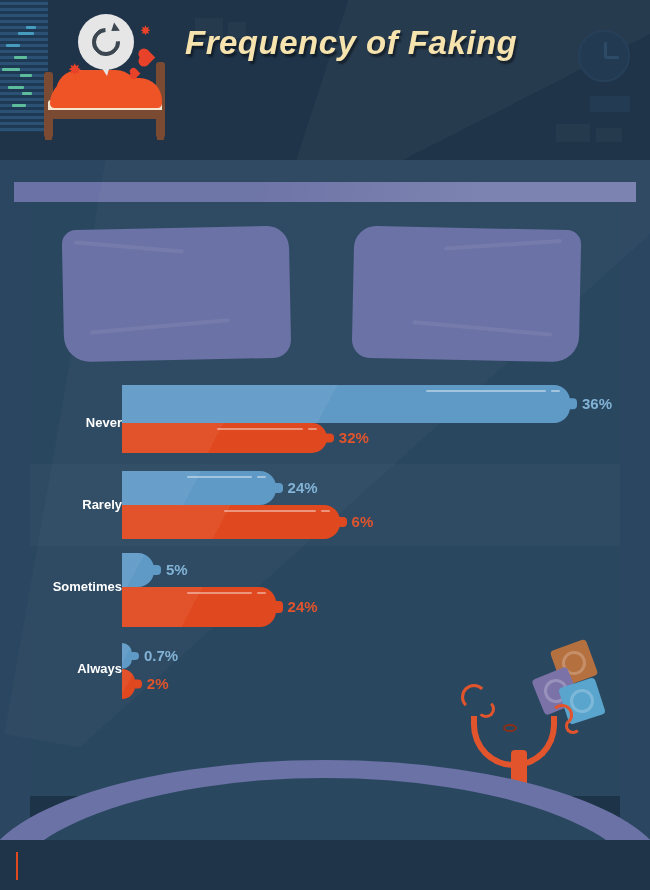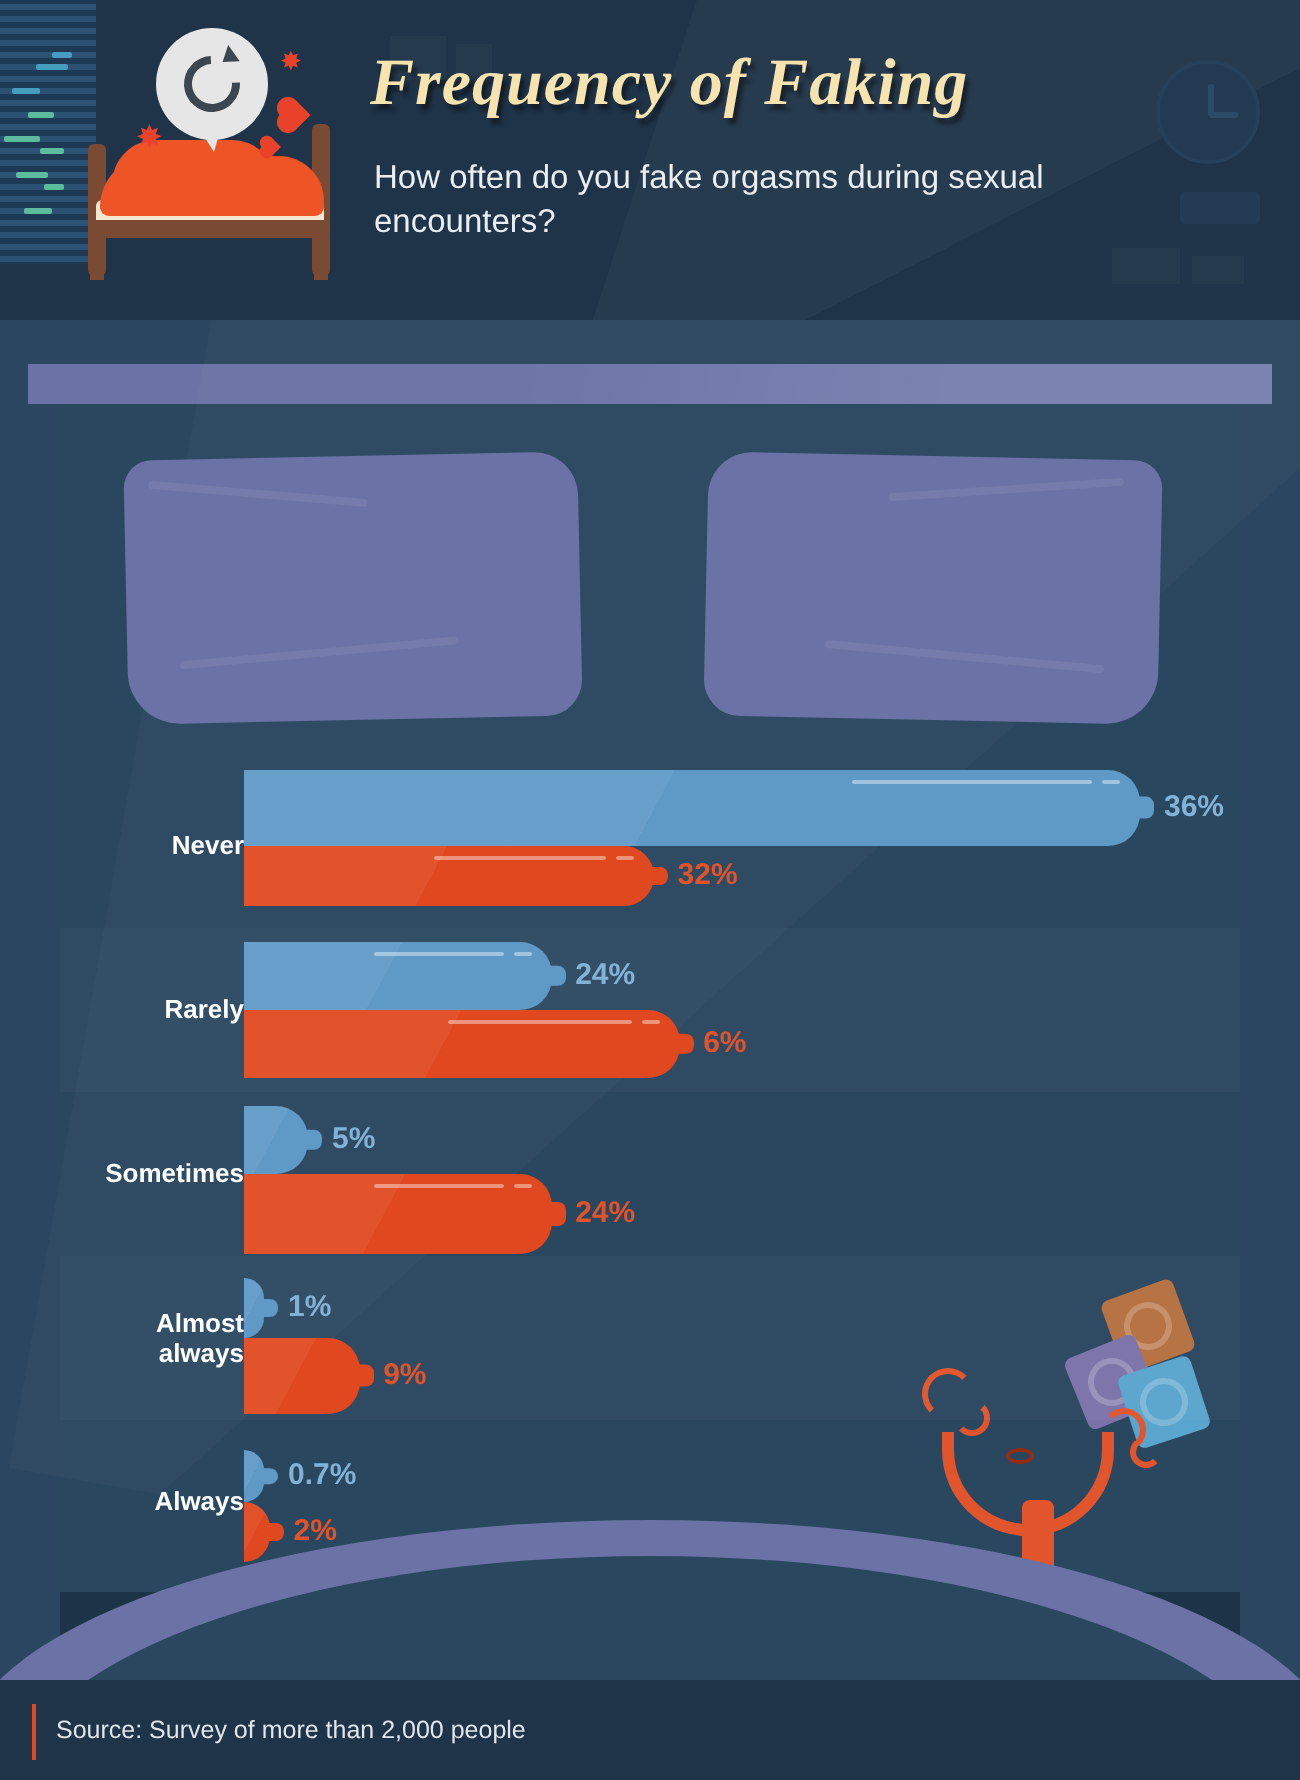--- a/index.html
+++ b/index.html
@@ -140,21 +140,21 @@
   .heart.h1:after  { width: 11px; height: 11px; left: 0; top: -5.5px; }
   .heart.h2 { left: 132px; top: 70px; width: 7px; height: 7px; }
   .heart.h2:before { width: 7px; height: 7px; left: -3.5px; top: 0; }
   .heart.h2:after  { width: 7px; height: 7px; left: 0; top: -3.5px; }
   .spark {
     position: absolute; color: #e8432a; font-size: 13px; line-height: 1;
   }
 
   .title {
     position: absolute; left: 185px; top: 24px;
-    font-family: Liberation Serif, serif;
+    font-family: Liberation Sans, sans-serif;
     font-style: italic; font-weight: bold;
     font-size: 33px; letter-spacing: .5px;
     color: #f7e3ae;
     text-shadow: 2px 3px 2px rgba(0,0,0,0.45);
     white-space: nowrap;
   }
   .subtitle {
     position: absolute; left: 187px; top: 78px;
     width: 340px;
     font-size: 16.5px; line-height: 22px;
@@ -442,21 +442,20 @@
     <div class="bubble"></div>
     <div class="repeat-ring"></div>
     <div class="repeat-arrow"></div>
 
     <div class="heart h1"></div>
     <div class="heart h2"></div>
     <div class="spark" style="left:140px;top:24px;">✸</div>
     <div class="spark" style="left:68px;top:62px;font-size:16px;">✸</div>
 
     <div class="title">Frequency of Faking</div>
-    <div class="subtitle">How often do you fake orgasms during sexual encounters?</div>
   </div>
 
   <div class="scene">
     <div class="headboard-panel"></div>
     <div class="headboard-bar">
       <span class="gloss"></span>
     </div>
     <div class="scene-diag"></div>
 
     <div class="pillow left" style="top:68px;">
@@ -548,38 +547,20 @@
             <div class="val blue" style="left: 44px; top: 15px;">5%</div>
             <div class="bar red" style="width: 153.6px; height: 40px; top: 41px; left: 0px;">
               <span class="sheen"></span>
               <span class="dash" style="right:24px;top:5px;width:64.512px;"></span>
               <span class="dash" style="right:10px;top:5px;width:9px;"></span>
               <span class="tip" style="height:12px;"></span>
             </div>
             <div class="val red" style="left: 165.6px; top: 52px;">24%</div>
           </div>
         </div>
-        <div class="row alt" style="height: 82px;">
-          <div class="row-label" style="top: 26px;">
-            <div>Almost</div>
-            <div>always</div>
-          </div>
-          <div class="bars" style="height: 82px;">
-            <div class="bar blue" style="width: 10px; height: 30px; top: 11px; left: 0px;">
-              <span class="sheen"></span>
-              <span class="tip" style="height:9px;"></span>
-            </div>
-            <div class="val blue" style="left: 22px; top: 17px;">1%</div>
-            <div class="bar red" style="width: 57.6px; height: 38px; top: 41px; left: 0px;">
-              <span class="sheen"></span>
-              <span class="tip" style="height:11.4px;"></span>
-            </div>
-            <div class="val red" style="left: 69.6px; top: 51px;">9%</div>
-          </div>
-        </div>
         <div class="row" style="height: 82px;">
           <div class="row-label" style="top: 33px;">
             <div>Always</div>
           </div>
           <div class="bars" style="height: 82px;">
             <div class="bar blue" style="width: 10px; height: 26px; top: 15px; left: 0px;">
               <span class="sheen"></span>
               <span class="tip" style="height:7.8px;"></span>
             </div>
             <div class="val blue" style="left: 22px; top: 19px;">0.7%</div>
@@ -588,16 +569,15 @@
               <span class="tip" style="height:9px;"></span>
             </div>
             <div class="val red" style="left: 24.8px; top: 47px;">2%</div>
           </div>
         </div>
       </div>
   </div>
 
   <div class="footer">
     <span class="src-bar"></span>
-    <span class="src-text">Source: Survey of more than 2,000 people</span>
   </div>
 
 </div>
 
 </body></html>

